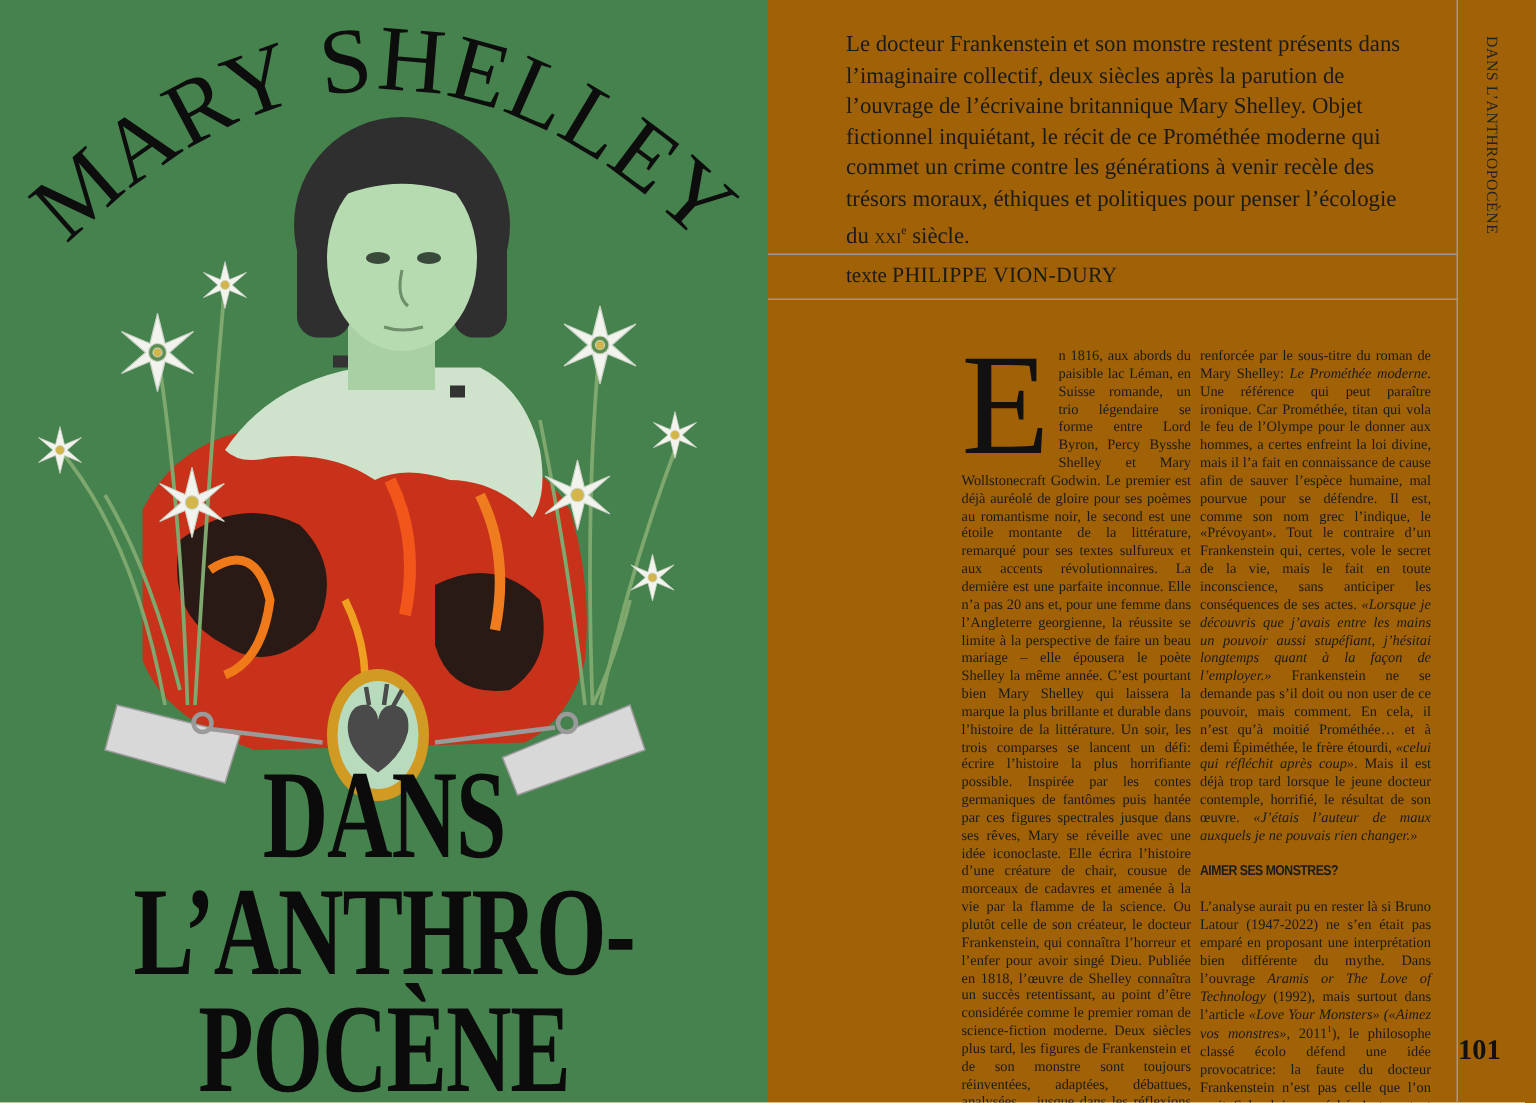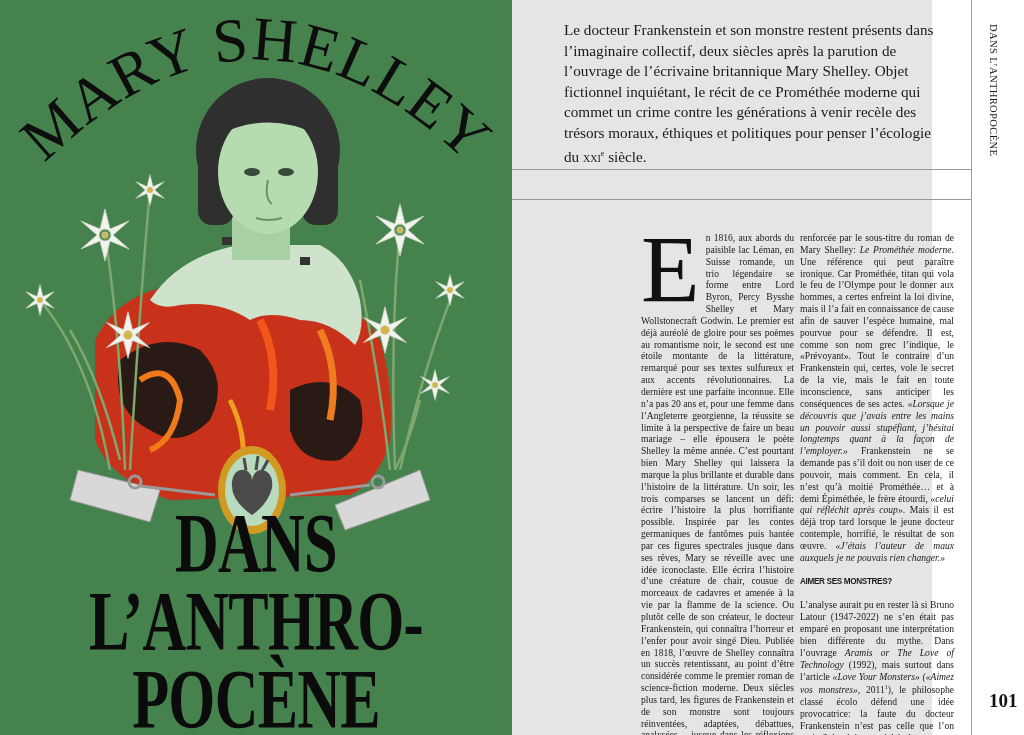--- a/index.html
+++ b/index.html
@@ -10,31 +10,31 @@
   .left-page { position:absolute; left:0; top:0; width:512px; height:735px; background:#46824d; overflow:hidden; }
   .arc-title { position:absolute; left:0; top:0; width:512px; height:260px; }
   .arc-title svg { width:100%; height:100%; }
   .portrait { position:absolute; left:0; top:0; width:512px; height:560px; }
   .portrait svg { width:100%; height:100%; }
   .big-title { position:absolute; left:0; top:505px; width:512px; text-align:center;
     font-family:"Liberation Serif", serif; font-weight:bold; color:#0b0b0b; line-height:0.93; }
   .big-title div { font-size:84px; transform:scaleX(0.72); transform-origin:center; letter-spacing:-1px; }
 
   
-  .right-page { position:absolute; left:512px; top:0; width:420px; height:735px; background:#e5e5e5; }
+  .right-page { position:absolute; left:512px; top:0; width:512px; height:735px; background:#a16207; }
   .intro { position:absolute; left:52px; top:20px; width:380px; font-size:15.2px; line-height:20.6px; color:#1a1a1a; }
   .intro .sc { font-variant:small-caps; font-size:14px; }
   .intro sup { font-size:8px; }
   .rule-top { position:absolute; left:0; top:169px; width:460px; height:1px; background:#999; }
   .byline { position:absolute; left:52px; top:176px; font-size:14px; color:#1a1a1a; }
   .byline .name { font-size:14.5px; letter-spacing:0.2px; }
   .rule-bottom { position:absolute; left:0; top:199px; width:460px; height:1px; background:#999; }
   .vrule { position:absolute; left:459px; top:0; width:1px; height:735px; background:#999; }
   .side-label { position:absolute; left:476px; top:24px; writing-mode:vertical-rl; font-size:10.5px; letter-spacing:0.4px; color:#222; }
-  .page-num { position:absolute; left:477px; top:690px; font-size:19px; font-weight:bold; color:#111; }
+  .page-num { position:absolute; left:460px; top:690px; font-size:19px; font-weight:bold; color:#111; }
 
   .col { position:absolute; top:232px; font-size:9.6px; line-height:11.85px; text-align:justify; color:#1a1a1a; hyphens:auto; }
   .col1 { left:129px; width:153px; }
   .col2 { left:288px; width:154px; }
   .dropcap { float:left; font-size:96px; line-height:72px; height:74px; margin:2px 6px 0 0; font-weight:normal; color:#111; }
   .col p { margin:0; }
   .col em { }
   .subhead { font-family:"Liberation Sans", sans-serif; font-weight:bold; font-size:9.5px; letter-spacing:-0.4px; margin:11px 0 13px 0; transform:scaleX(0.86); transform-origin:left; }
 </style>
 </head>
@@ -157,20 +157,24 @@
     <div>DANS</div>
     <div>L’ANTHRO-</div>
     <div>POCÈNE</div>
   </div>
 </div>
 
 <div class="right-page">
   <div class="intro"><span>Le docteur Frankenstein et son monstre restent présents dans l’imaginaire collectif, deux siècles après la parution de l’ouvrage de l’écrivaine britannique Mary Shelley. Objet fictionnel inquiétant, le récit de ce Prométhée moderne qui commet un crime contre les générations à venir recèle des trésors moraux, éthiques et politiques pour penser l’écologie du </span><span class="sc">xxi</span><sup>e</sup><span> siècle.</span></div>
 
   <div class="rule-top"></div>
+  <div class="byline">
+    <span>texte</span>
+    <span class="name">PHILIPPE VION-DURY</span>
+  </div>
   <div class="rule-bottom"></div>
   <div class="vrule"></div>
 
   <div class="side-label">DANS L’ANTHROPOCÈNE</div>
   <div class="page-num">101</div>
 
   <div class="col col1">
     <span class="dropcap">E</span>
     <p>n 1816, aux abords du paisible lac Léman, en Suisse romande, un trio légendaire se forme entre Lord Byron, Percy Bysshe Shelley et Mary Wollstonecraft Godwin. Le premier est déjà auréolé de gloire pour ses poèmes au romantisme noir, le second est une étoile montante de la littérature, remarqué pour ses textes sulfureux et aux accents révolutionnaires. La dernière est une parfaite inconnue. Elle n’a pas 20 ans et, pour une femme dans l’Angleterre georgienne, la réussite se limite à la perspective de faire un beau mariage – elle épousera le poète Shelley la même année. C’est pourtant bien Mary Shelley qui laissera la marque la plus brillante et durable dans l’histoire de la littérature. Un soir, les trois comparses se lancent un défi: écrire l’histoire la plus horrifiante possible. Inspirée par les contes germaniques de fantômes puis hantée par ces figures spectrales jusque dans ses rêves, Mary se réveille avec une idée iconoclaste. Elle écrira l’histoire d’une créature de chair, cousue de morceaux de cadavres et amenée à la vie par la flamme de la science. Ou plutôt celle de son créateur, le docteur Frankenstein, qui connaîtra l’horreur et l’enfer pour avoir singé Dieu. Publiée en 1818, l’œuvre de Shelley connaîtra un succès retentissant, au point d’être considérée comme le premier roman de science-fiction moderne. Deux siècles plus tard, les figures de Frankenstein et de son monstre sont toujours réinventées, adaptées, débattues, analysées… jusque dans les réflexions écologiques.</p>
 

